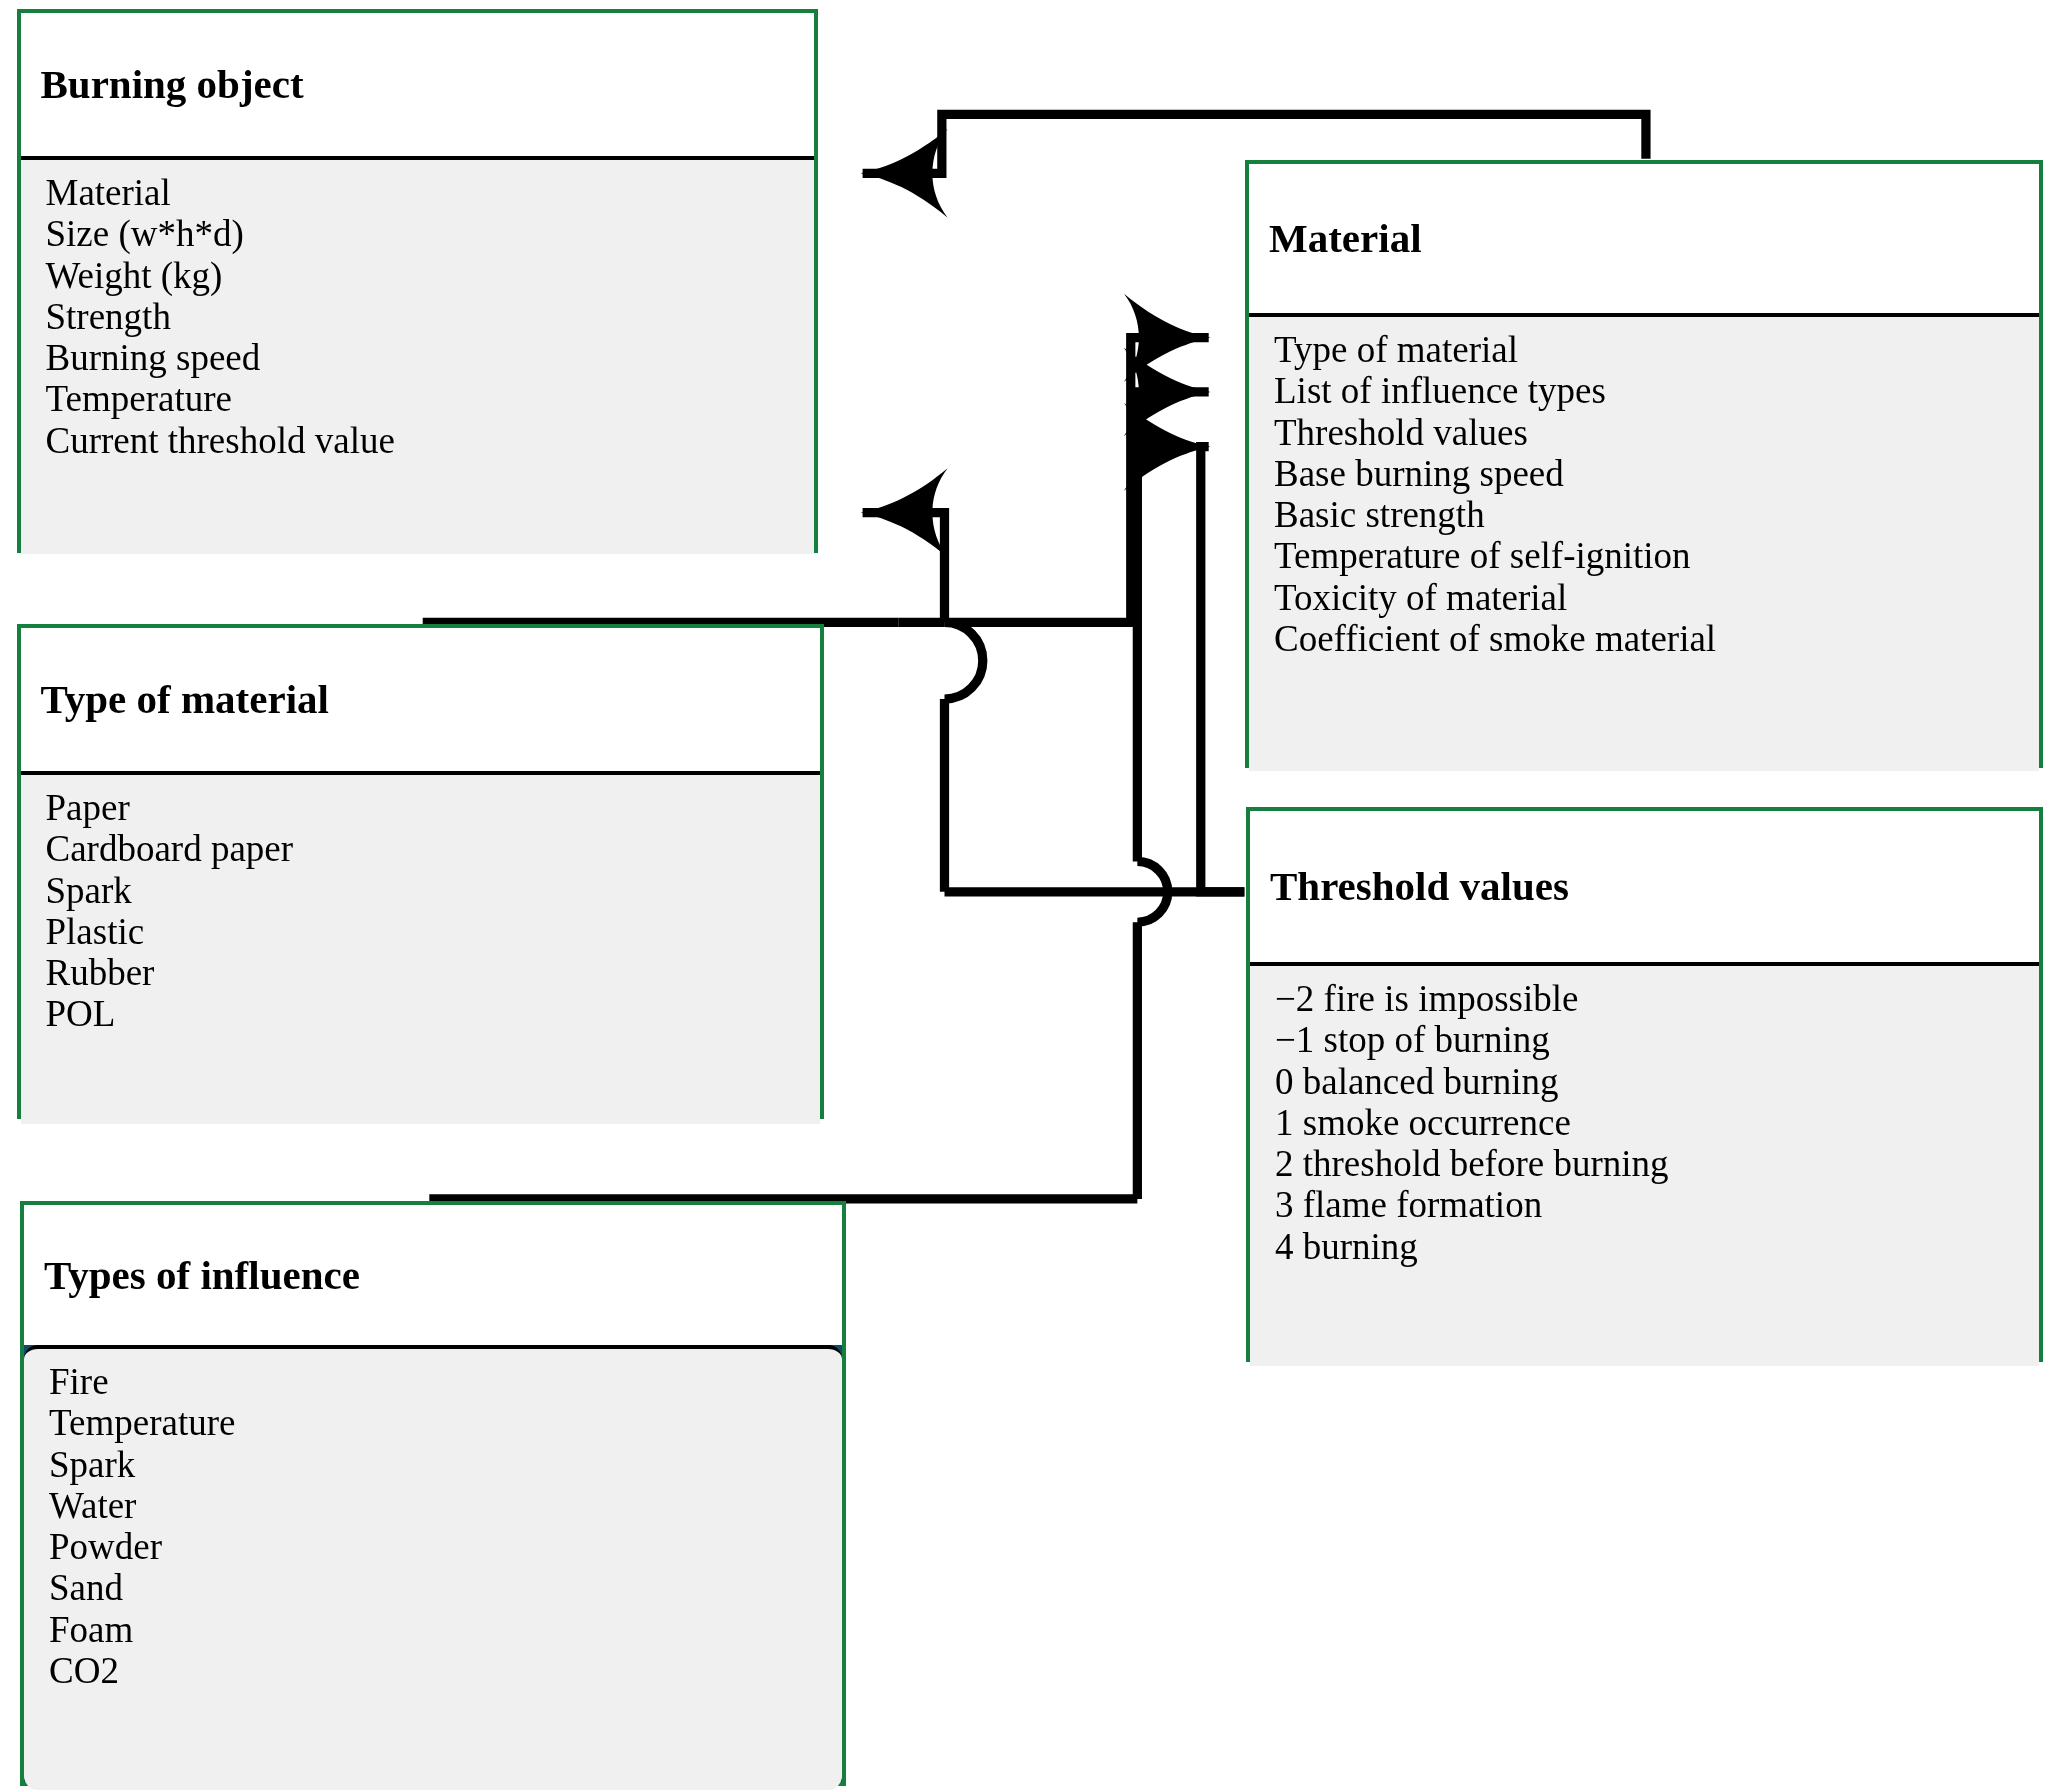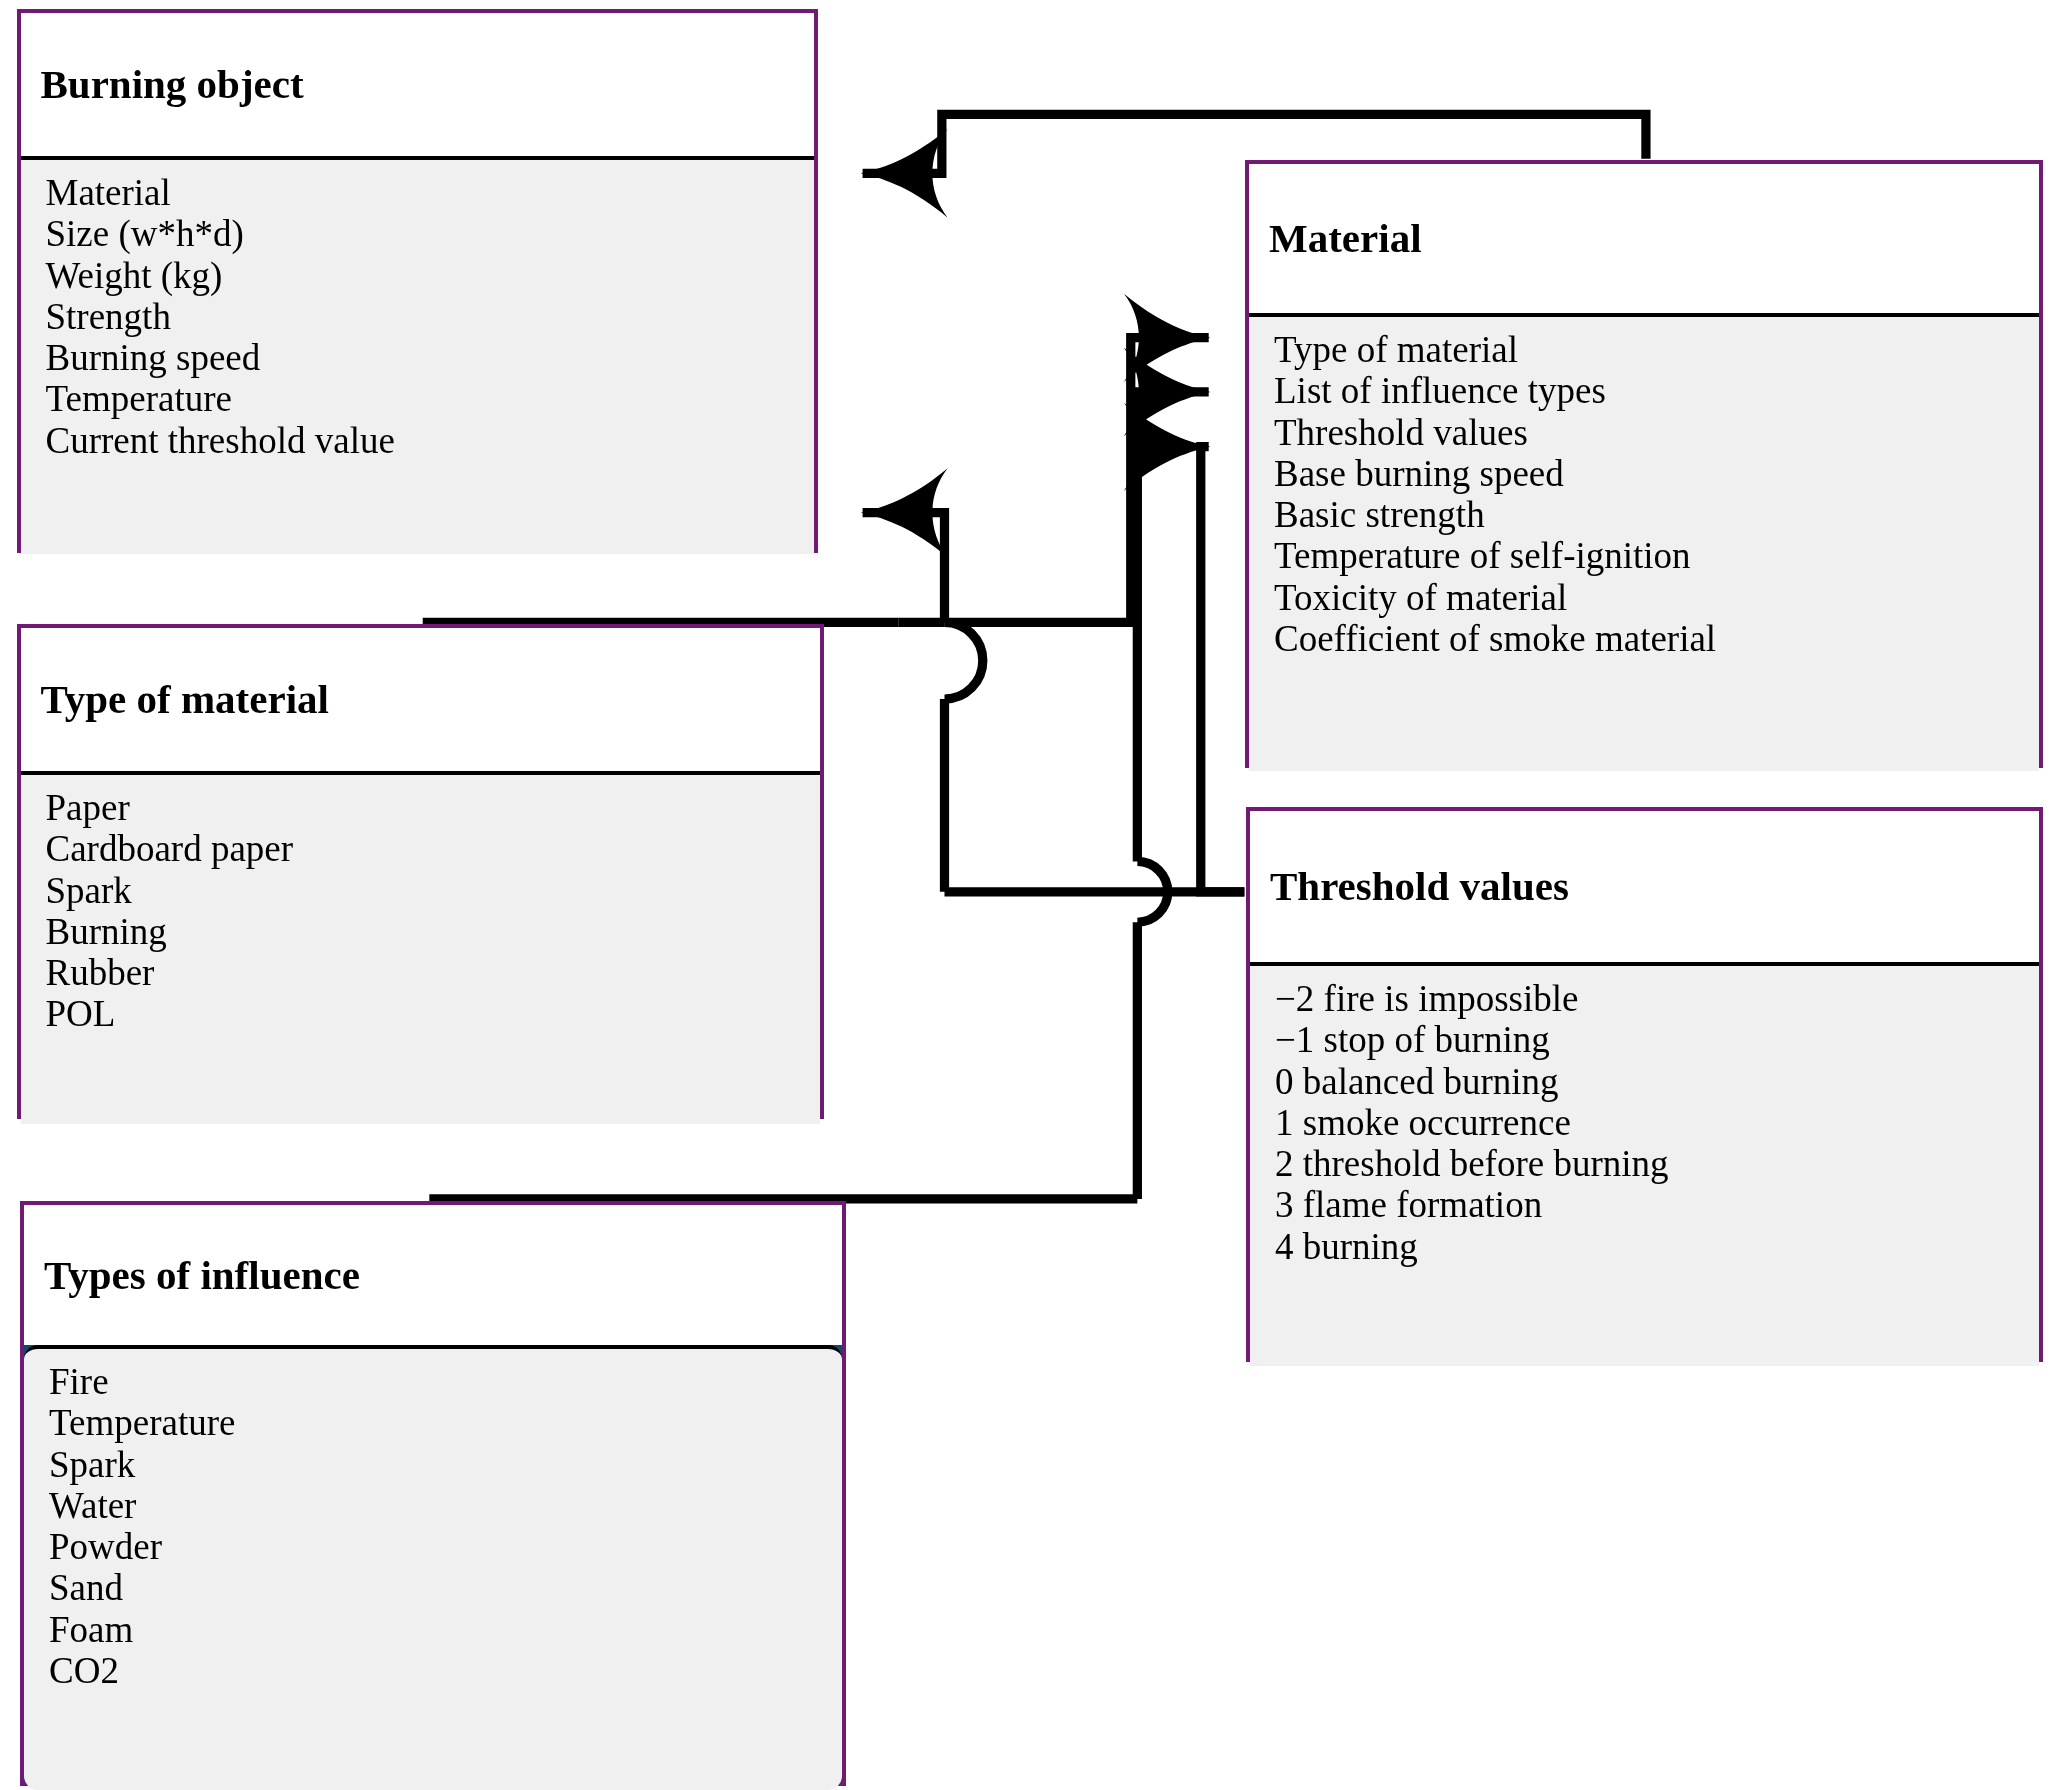--- a/index.html
+++ b/index.html
@@ -1,21 +1,21 @@
 <!DOCTYPE html>
 <html style="font-size:10.6px"><head>
 <meta charset="utf-8">
 <title>Class diagram</title>
 <style>
   html,body{margin:0;padding:0;background:#ffffff;}
   body{width:2066px;height:1791px;position:relative;overflow:hidden;
        font-family:"Liberation Serif","DejaVu Serif",serif;color:#000;}
   #stage{position:absolute;left:0;top:0;width:2066px;height:1791px;}
 
-  .umlbox{position:absolute;box-sizing:border-box;border:4px solid #701a75;background:#0c4a6e;}
+  .umlbox{position:absolute;box-sizing:border-box;border:4px solid #15803d;background:#0c4a6e;}
   .uml-title{box-sizing:border-box;display:flex;align-items:center;
              background:#ffffff;font-weight:bold;
              font-size:41px;line-height:1;padding-left:20px;letter-spacing:0px;}
   .uml-attrs{box-sizing:border-box;background:#f0f0f0;border-top:4px solid #000;
              padding:12px 0 12px 25px;}
   .attr{font-size:37px;line-height:1.115;white-space:nowrap;font-weight:normal;}
 
   
   #wires{position:absolute;left:0;top:0;width:2066px;height:1791px;pointer-events:none;}
 </style>
@@ -67,21 +67,21 @@
       <div class="attr">Current threshold value</div>
     </div>
   </div>
 
   <div class="umlbox" style="left:16.5px;top:624px;width:807px;height:495px;">
     <div class="uml-title" style="height:143px;">Type of material</div>
     <div class="uml-attrs" style="height:353px;">
       <div class="attr">Paper</div>
       <div class="attr">Cardboard paper</div>
       <div class="attr">Spark</div>
-      <div class="attr">Burning</div>
+      <div class="attr">Plastic</div>
       <div class="attr">Rubber</div>
       <div class="attr">POL</div>
     </div>
   </div>
 
   <div class="umlbox" style="left:20px;top:1201px;width:826px;height:585px;">
     <div class="uml-title" style="height:140px;">Types of influence</div>
     <div class="uml-attrs" style="height:445px;border-radius:14px;">
       <div class="attr">Fire</div>
       <div class="attr">Temperature</div>

